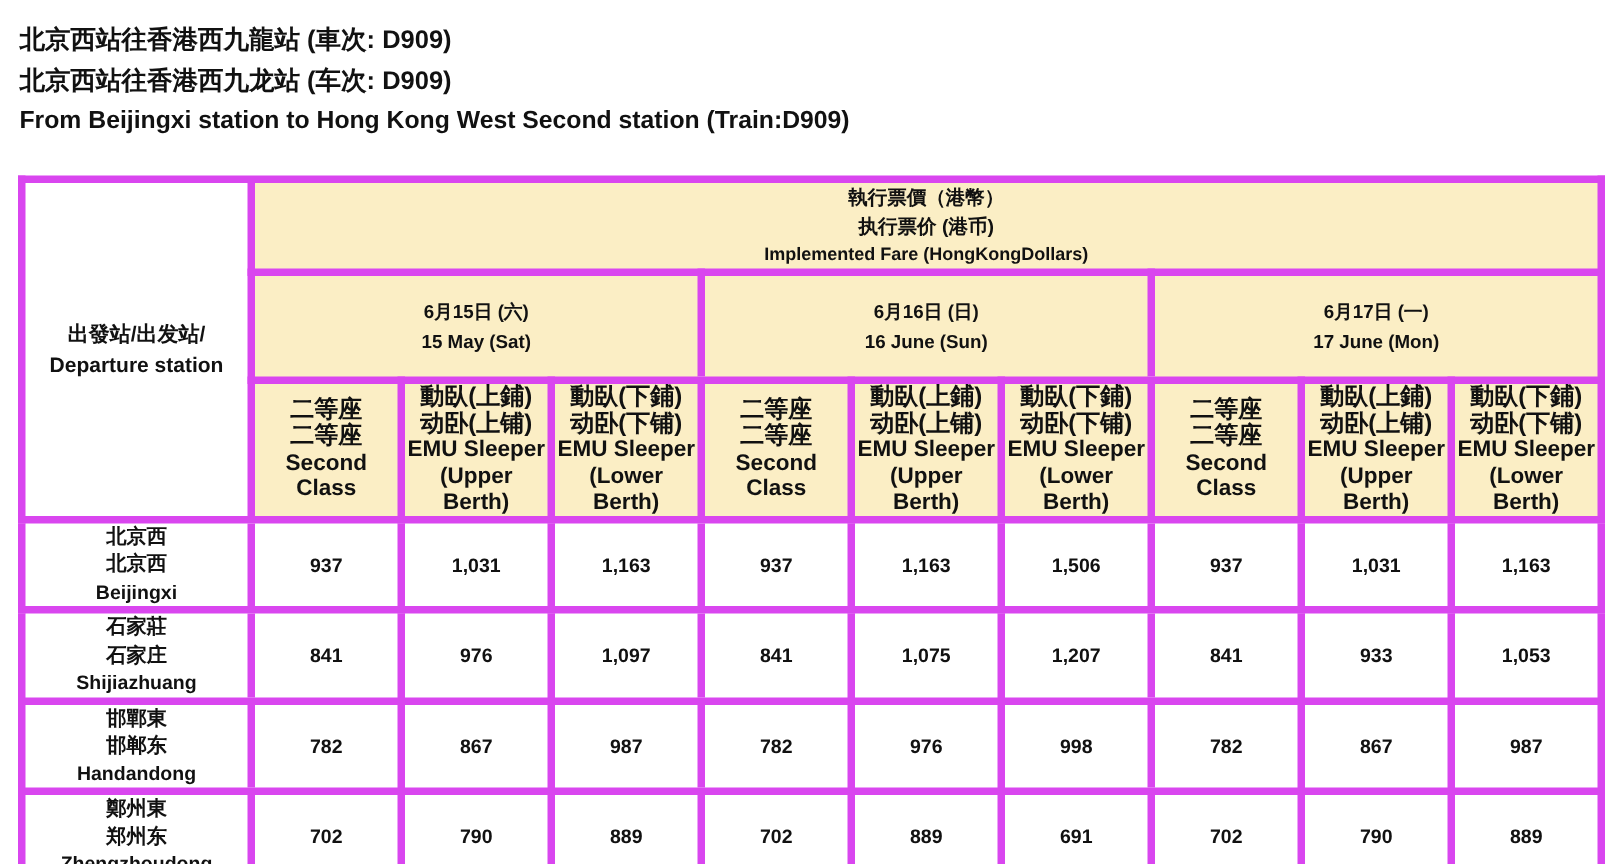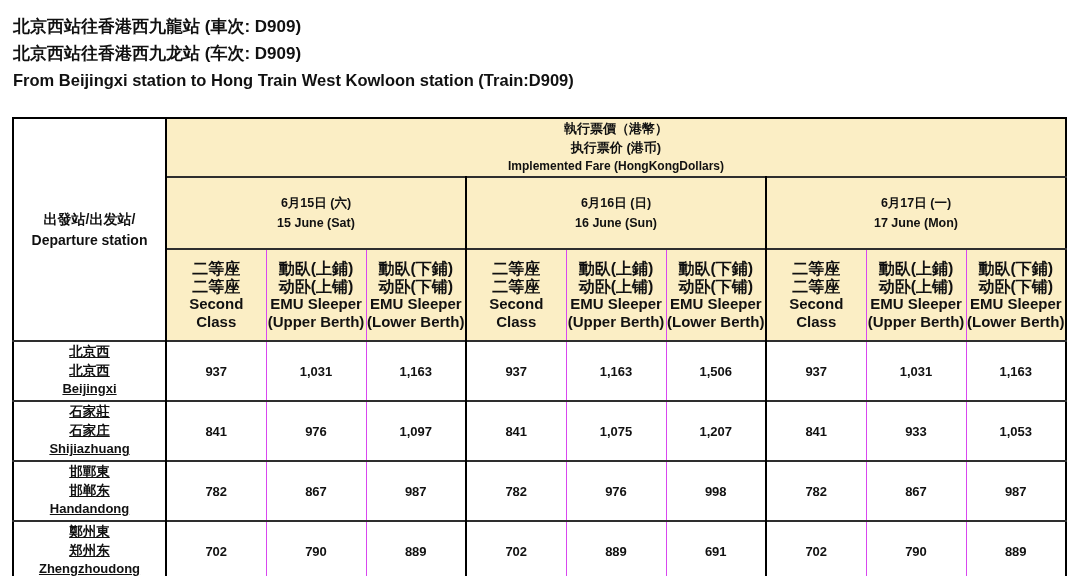--- a/index.html
+++ b/index.html
@@ -12,50 +12,50 @@
   .title-line{font-weight:bold;white-space:nowrap;}
   .title-line.zh{font-size:17px;line-height:27px;}
   .title-line.en{font-size:16.5px;line-height:26px;}
 
   table.fare{
     border-collapse:collapse;table-layout:fixed;
     margin:24px 0 0 12px;
     border:2px solid #000;
   }
   table.fare th,table.fare td{
-    border:1px solid #d946ef;
+    border:5px solid #d946ef;
     padding:0;text-align:center;vertical-align:middle;
     font-weight:bold;overflow:hidden;
   }
   table.fare tr{border-bottom:2px solid #2e2e2e;}
   tr.row-fare-title{height:59px;}
   tr.row-dates{height:72px;}
   tr.row-classes{height:92px;}
   tr.row-data{height:60px;}
 
   .cream{background:#FBEEC5;}
   .bR2{border-right:2px solid #000 !important;}
 
   .station-head div{font-size:14px;line-height:21px;}
   .fare-title div{font-size:13px;line-height:19px;}
   .fare-title div.en{font-size:12px;text-align:center;}
   .date-cell div{font-size:12.5px;line-height:20px;}
   .class-cell div{font-size:16px;line-height:17.5px;}
   .class-cell div.en{font-size:15px;}
-  .station-cell div{font-size:13.5px;line-height:18.5px;text-decoration:underline;}
+  .station-cell div{font-size:13.5px;line-height:18.5px;}
   .station-cell div.en{font-size:13px;}
   td.num{font-size:13px;}
 </style>
 </head>
 <body>
 
 <div class="titles">
   <div class="title-line zh">北京西站往香港西九龍站 (車次: D909)</div>
   <div class="title-line zh">北京西站往香港西九龙站 (车次: D909)</div>
-  <div class="title-line en">From Beijingxi station to Hong Train West Kowloon station (Train:D909)</div>
+  <div class="title-line en">From Beijingxi station to Hong Kong West Second station (Train:D909)</div>
 </div>
 
 <table class="fare">
   <colgroup>
     <col style="width:153px">
     <col style="width:100px">
       <col style="width:100px">
       <col style="width:100px">
     <col style="width:100px">
       <col style="width:100px">
@@ -74,21 +74,21 @@
     <th class="cream fare-title" colspan="9">
       <div>執行票價（港幣）</div>
       <div>执行票价 (港币)</div>
       <div class="en">Implemented Fare (HongKongDollars)</div>
     </th>
   </tr>
 
   <tr class="row-dates">
     <th class="cream date-cell bR2" colspan="3">
       <div>6月15日 (六)</div>
-      <div>15 June (Sat)</div>
+      <div>15 May (Sat)</div>
     </th>
     <th class="cream date-cell bR2" colspan="3">
       <div>6月16日 (日)</div>
       <div>16 June (Sun)</div>
     </th>
     <th class="cream date-cell" colspan="3">
       <div>6月17日 (一)</div>
       <div>17 June (Mon)</div>
     </th>
   </tr>

